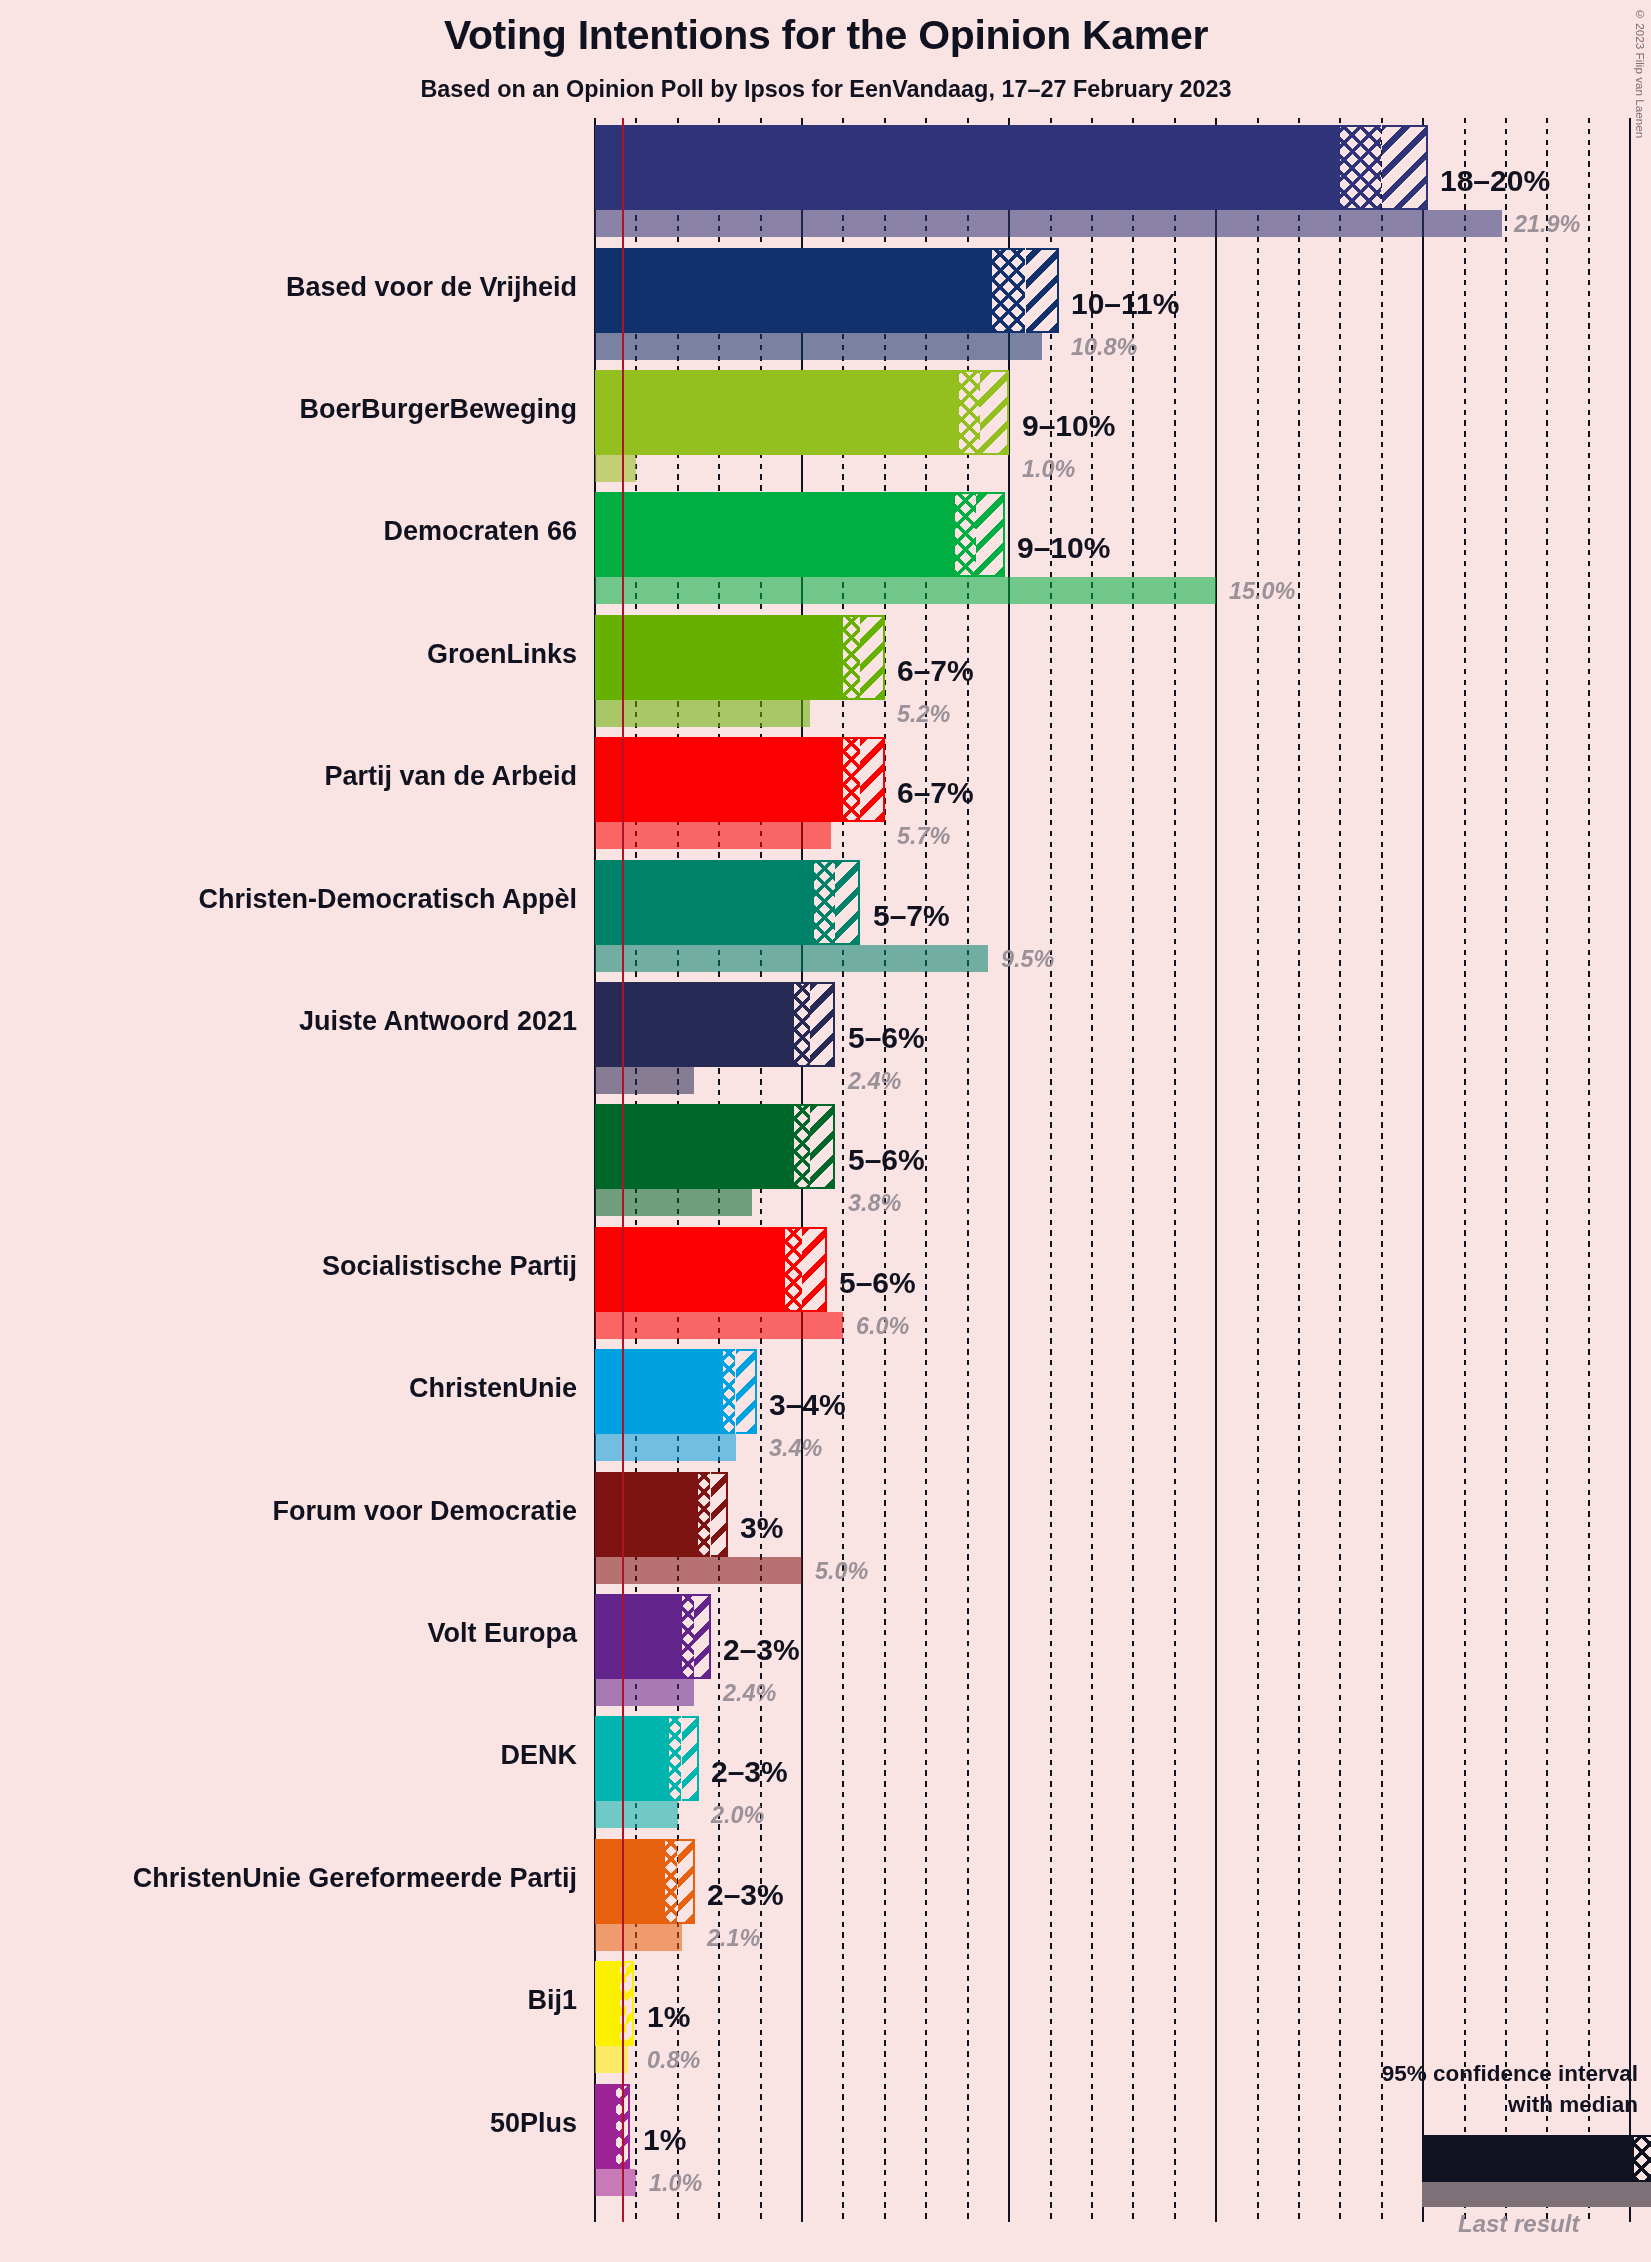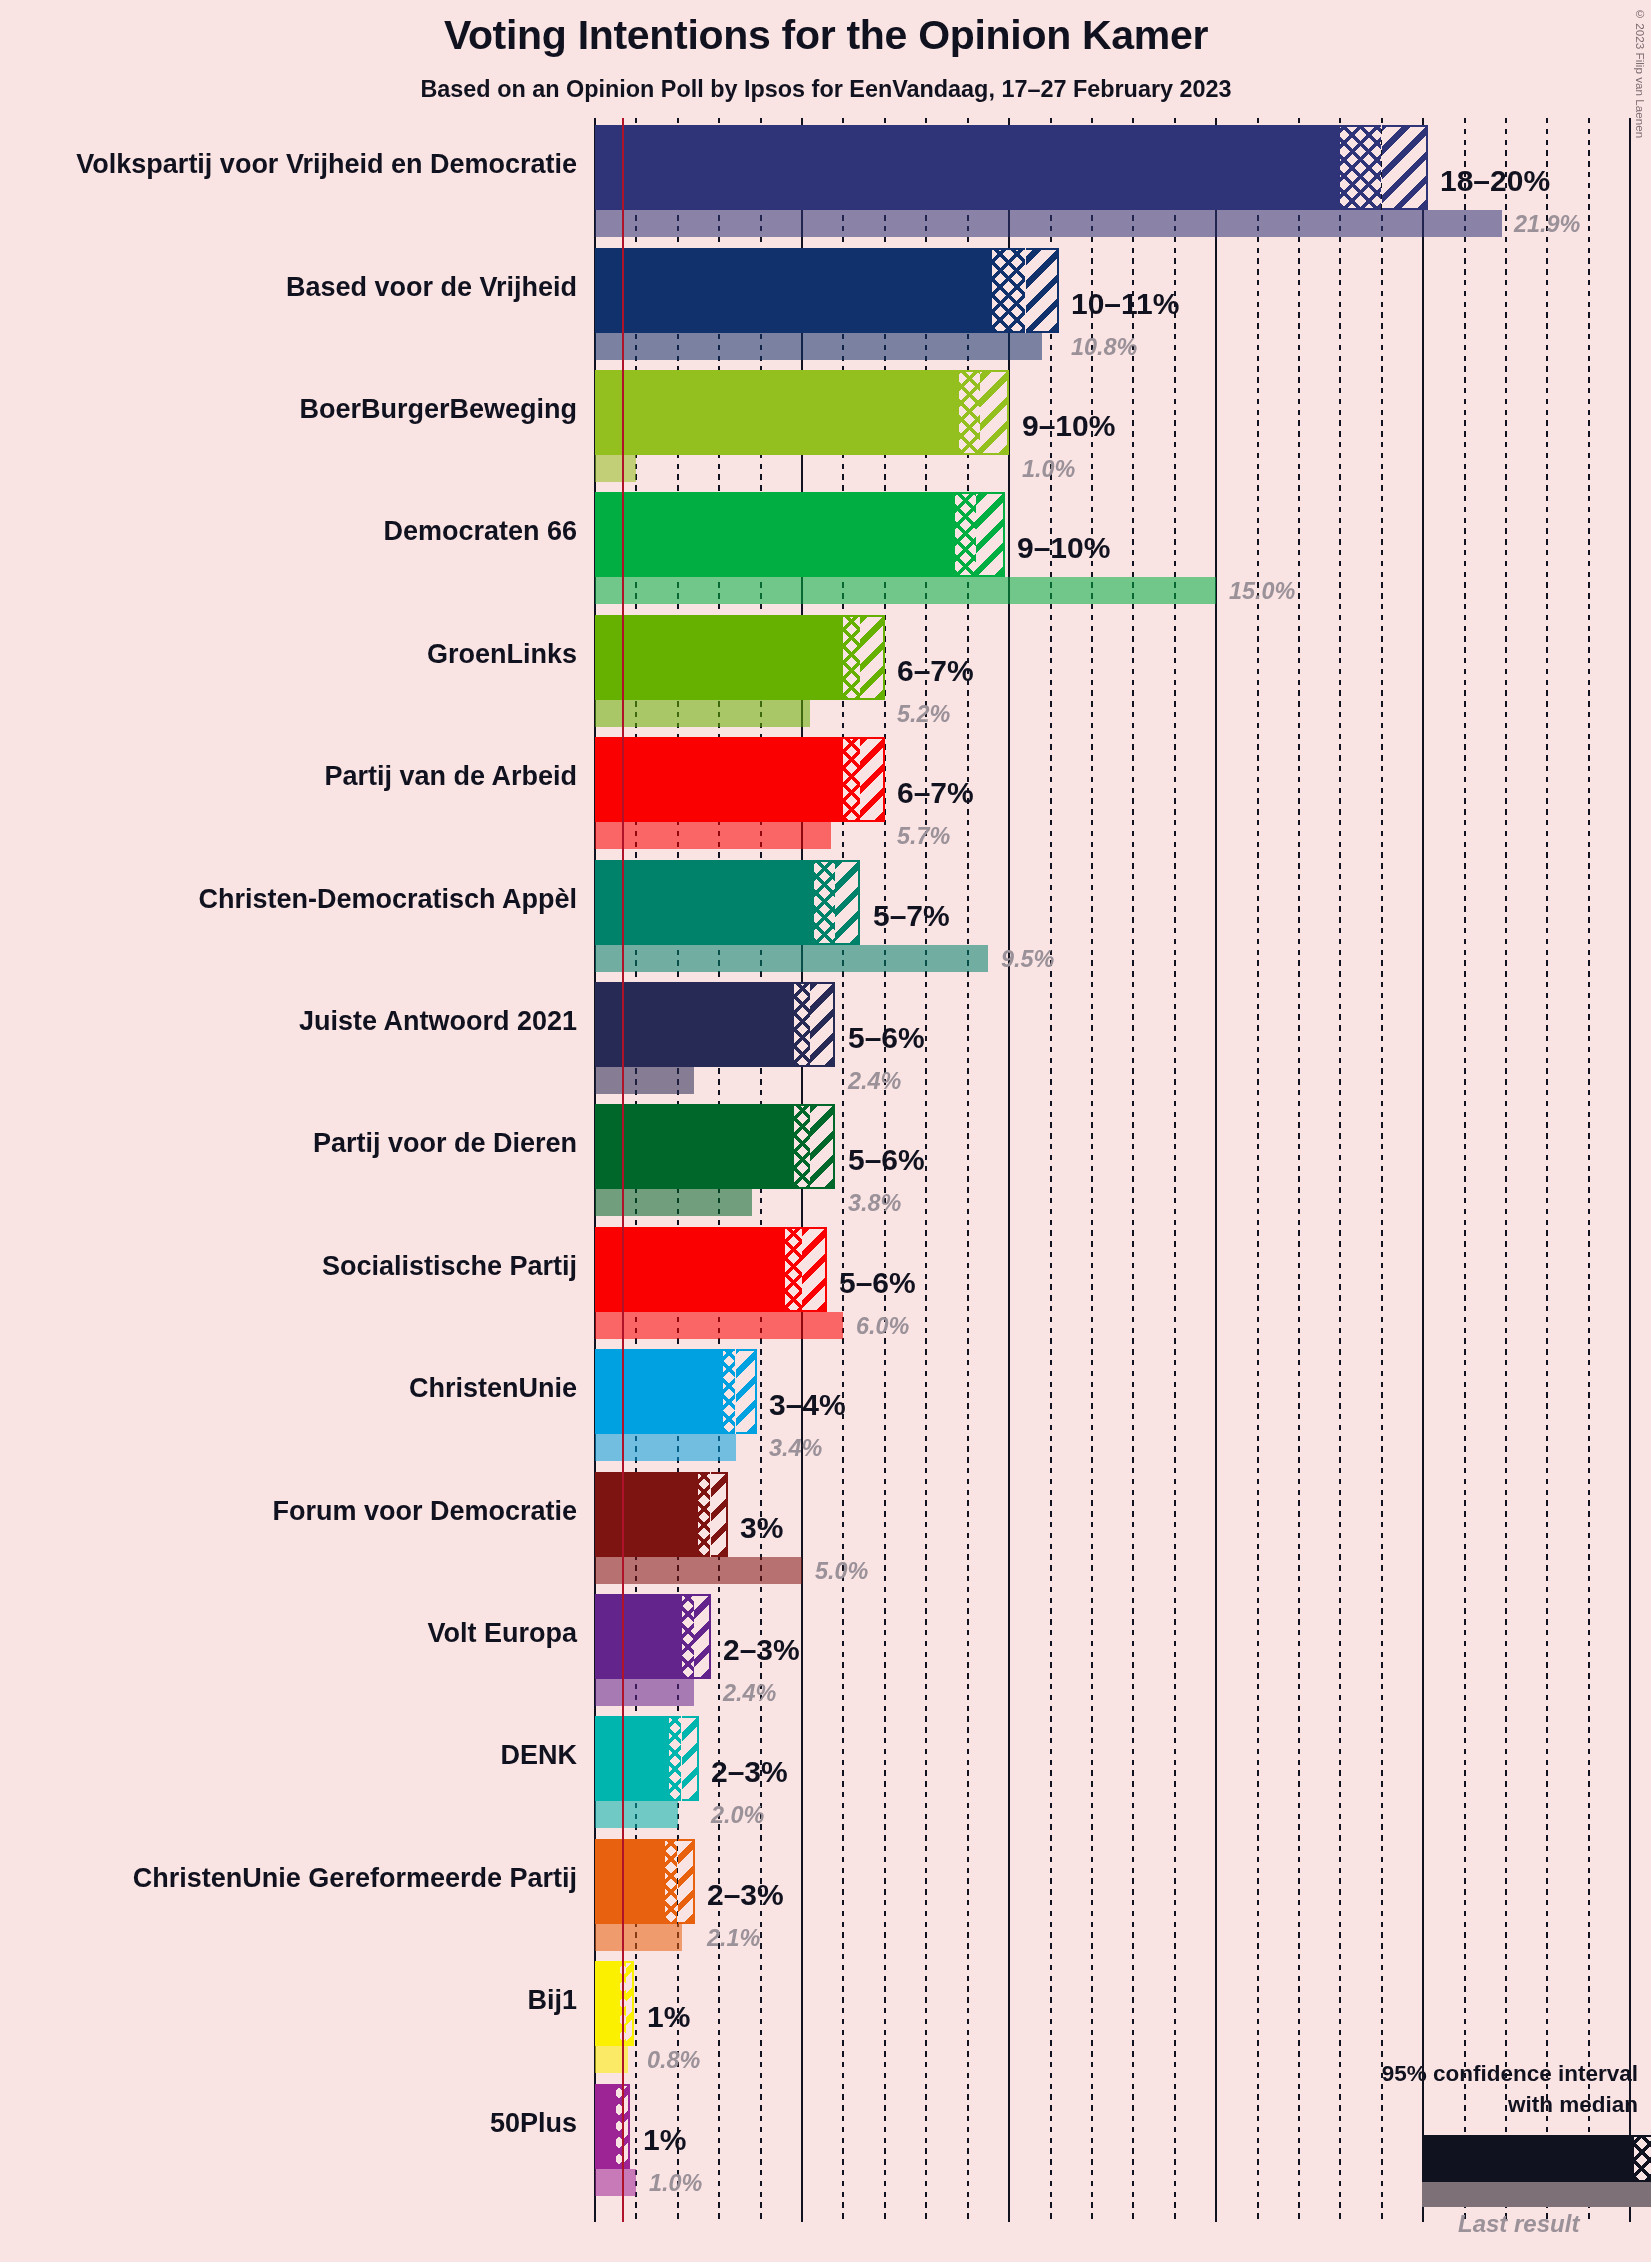--- a/index.html
+++ b/index.html
@@ -112,21 +112,20 @@
     <div class="gl minor" style="left: 1505px; top: 118px; height: 2104px; z-index: 1;"></div>
     <div class="gl minor" style="left: 1546px; top: 118px; height: 2104px; z-index: 1;"></div>
     <div class="gl minor" style="left: 1588px; top: 118px; height: 2104px; z-index: 1;"></div>
     <div class="gl major" style="left: 1629px; top: 118px; height: 2104px; z-index: 1;"></div>
     <div class="gl thresh" style="left: 622px; top: 118px; height: 2104px; z-index: 4;"></div>
     <div class="row" style="top: 125px; height: 112px; z-index: 3;">
       <div class="bar-last" style="width: 907px; background: rgb(47, 51, 119);"></div>
       <div class="bar-main" style="width: 745px; background: rgb(47, 51, 119);"></div>
       <div class="bar-ci-lo" style="left: 1340px; width: 41px; background: repeating-linear-gradient(45deg, rgb(47, 51, 119) 0px, rgb(47, 51, 119) 3.6px, transparent 3.6px, transparent 11.7px), repeating-linear-gradient(-45deg, rgb(47, 51, 119) 0px, rgb(47, 51, 119) 3.6px, transparent 3.6px, transparent 11.7px), rgb(250, 227, 227); border-top: 2.7px solid rgb(47, 51, 119); border-bottom: 2.7px solid rgb(47, 51, 119);"></div>
       <div class="bar-ci-hi" style="left: 1382px; width: 46px; background: repeating-linear-gradient(-45deg, rgb(47, 51, 119) 0px, rgb(47, 51, 119) 6.3px, transparent 6.3px, transparent 17px), rgb(250, 227, 227); border-top: 2.7px solid rgb(47, 51, 119); border-right: 2.7px solid rgb(47, 51, 119); border-bottom: 2.7px solid rgb(47, 51, 119); border-left: none; border-image: initial;"></div>
-      <div class="lbl-party" style="top: 24px;">Volkspartij voor Vrijheid en Democratie</div>
       <div class="lbl-range" style="left: 1440px; top: 39px;">18–20%</div>
       <div class="lbl-last" style="left: 1514px; top: 86px;">21.9%</div>
     </div>
     <div class="row" style="top: 248px; height: 112px; z-index: 3;">
       <div class="bar-last" style="width: 447px; background: rgb(16, 49, 107);"></div>
       <div class="bar-main" style="width: 397px; background: rgb(16, 49, 107);"></div>
       <div class="bar-ci-lo" style="left: 992px; width: 33px; background: repeating-linear-gradient(45deg, rgb(16, 49, 107) 0px, rgb(16, 49, 107) 3.6px, transparent 3.6px, transparent 11.7px), repeating-linear-gradient(-45deg, rgb(16, 49, 107) 0px, rgb(16, 49, 107) 3.6px, transparent 3.6px, transparent 11.7px), rgb(250, 227, 227); border-top: 2.7px solid rgb(16, 49, 107); border-bottom: 2.7px solid rgb(16, 49, 107);"></div>
       <div class="bar-ci-hi" style="left: 1026px; width: 33px; background: repeating-linear-gradient(-45deg, rgb(16, 49, 107) 0px, rgb(16, 49, 107) 6.3px, transparent 6.3px, transparent 17px), rgb(250, 227, 227); border-top: 2.7px solid rgb(16, 49, 107); border-right: 2.7px solid rgb(16, 49, 107); border-bottom: 2.7px solid rgb(16, 49, 107); border-left: none; border-image: initial;"></div>
       <div class="lbl-party" style="top: 24px;">Based voor de Vrijheid</div>
       <div class="lbl-range" style="left: 1071px; top: 39px;">10–11%</div>
@@ -184,21 +183,20 @@
       <div class="bar-ci-hi" style="left: 810px; width: 25px; background: repeating-linear-gradient(-45deg, rgb(38, 42, 85) 0px, rgb(38, 42, 85) 6.3px, transparent 6.3px, transparent 17px), rgb(250, 227, 227); border-top: 2.7px solid rgb(38, 42, 85); border-right: 2.7px solid rgb(38, 42, 85); border-bottom: 2.7px solid rgb(38, 42, 85); border-left: none; border-image: initial;"></div>
       <div class="lbl-party" style="top: 24px;">Juiste Antwoord 2021</div>
       <div class="lbl-range" style="left: 848px; top: 39px;">5–6%</div>
       <div class="lbl-last" style="left: 848px; top: 86px;">2.4%</div>
     </div>
     <div class="row" style="top: 1104px; height: 112px; z-index: 3;">
       <div class="bar-last" style="width: 157px; background: rgb(0, 103, 42);"></div>
       <div class="bar-main" style="width: 199px; background: rgb(0, 103, 42);"></div>
       <div class="bar-ci-lo" style="left: 794px; width: 16.6px; background: repeating-linear-gradient(45deg, rgb(0, 103, 42) 0px, rgb(0, 103, 42) 3.6px, transparent 3.6px, transparent 11.7px), repeating-linear-gradient(-45deg, rgb(0, 103, 42) 0px, rgb(0, 103, 42) 3.6px, transparent 3.6px, transparent 11.7px), rgb(250, 227, 227); border-top: 2.7px solid rgb(0, 103, 42); border-bottom: 2.7px solid rgb(0, 103, 42);"></div>
       <div class="bar-ci-hi" style="left: 810px; width: 25px; background: repeating-linear-gradient(-45deg, rgb(0, 103, 42) 0px, rgb(0, 103, 42) 6.3px, transparent 6.3px, transparent 17px), rgb(250, 227, 227); border-top: 2.7px solid rgb(0, 103, 42); border-right: 2.7px solid rgb(0, 103, 42); border-bottom: 2.7px solid rgb(0, 103, 42); border-left: none; border-image: initial;"></div>
-      <div class="lbl-party" style="top: 24px;">Partij voor de Dieren</div>
       <div class="lbl-range" style="left: 848px; top: 39px;">5–6%</div>
       <div class="lbl-last" style="left: 848px; top: 86px;">3.8%</div>
     </div>
     <div class="row" style="top: 1227px; height: 112px; z-index: 3;">
       <div class="bar-last" style="width: 248px; background: rgb(250, 0, 0);"></div>
       <div class="bar-main" style="width: 190px; background: rgb(250, 0, 0);"></div>
       <div class="bar-ci-lo" style="left: 785px; width: 16.6px; background: repeating-linear-gradient(45deg, rgb(250, 0, 0) 0px, rgb(250, 0, 0) 3.6px, transparent 3.6px, transparent 11.7px), repeating-linear-gradient(-45deg, rgb(250, 0, 0) 0px, rgb(250, 0, 0) 3.6px, transparent 3.6px, transparent 11.7px), rgb(250, 227, 227); border-top: 2.7px solid rgb(250, 0, 0); border-bottom: 2.7px solid rgb(250, 0, 0);"></div>
       <div class="bar-ci-hi" style="left: 802px; width: 25px; background: repeating-linear-gradient(-45deg, rgb(250, 0, 0) 0px, rgb(250, 0, 0) 6.3px, transparent 6.3px, transparent 17px), rgb(250, 227, 227); border-top: 2.7px solid rgb(250, 0, 0); border-right: 2.7px solid rgb(250, 0, 0); border-bottom: 2.7px solid rgb(250, 0, 0); border-left: none; border-image: initial;"></div>
       <div class="lbl-party" style="top: 24px;">Socialistische Partij</div>
       <div class="lbl-range" style="left: 839px; top: 39px;">5–6%</div>

